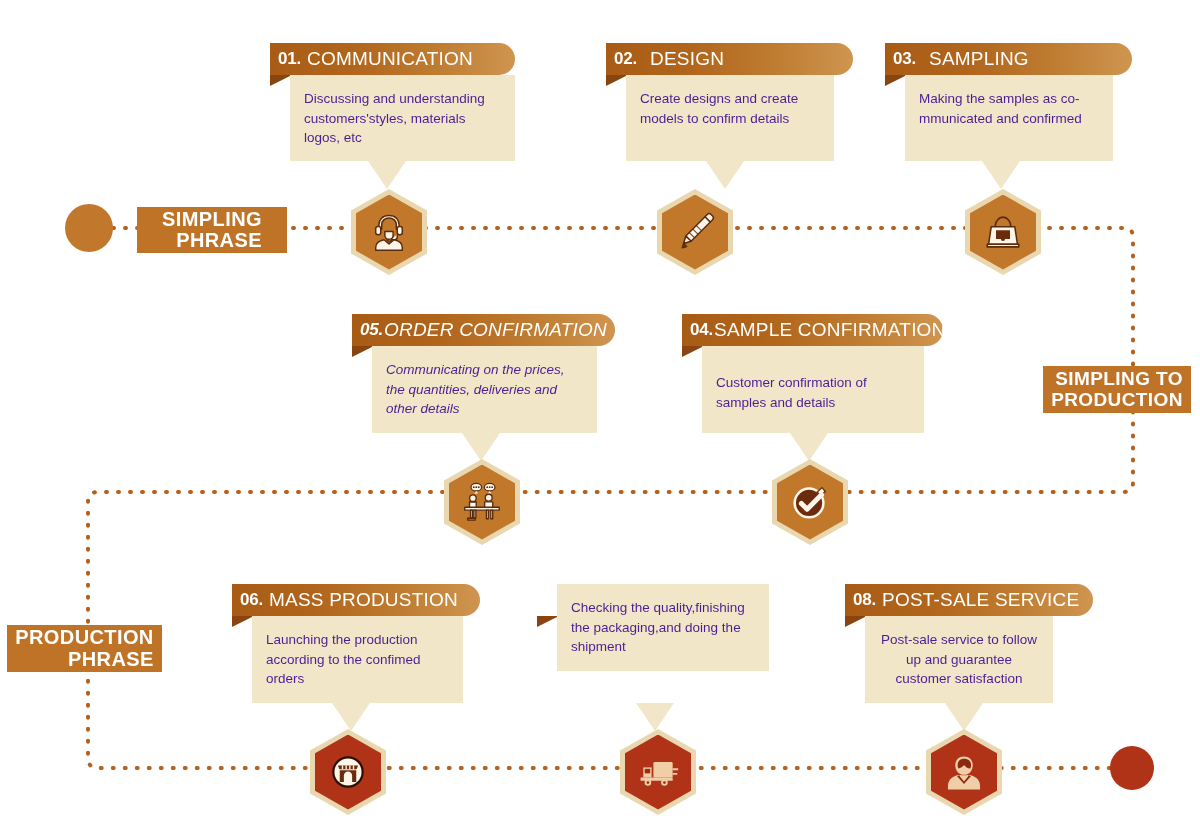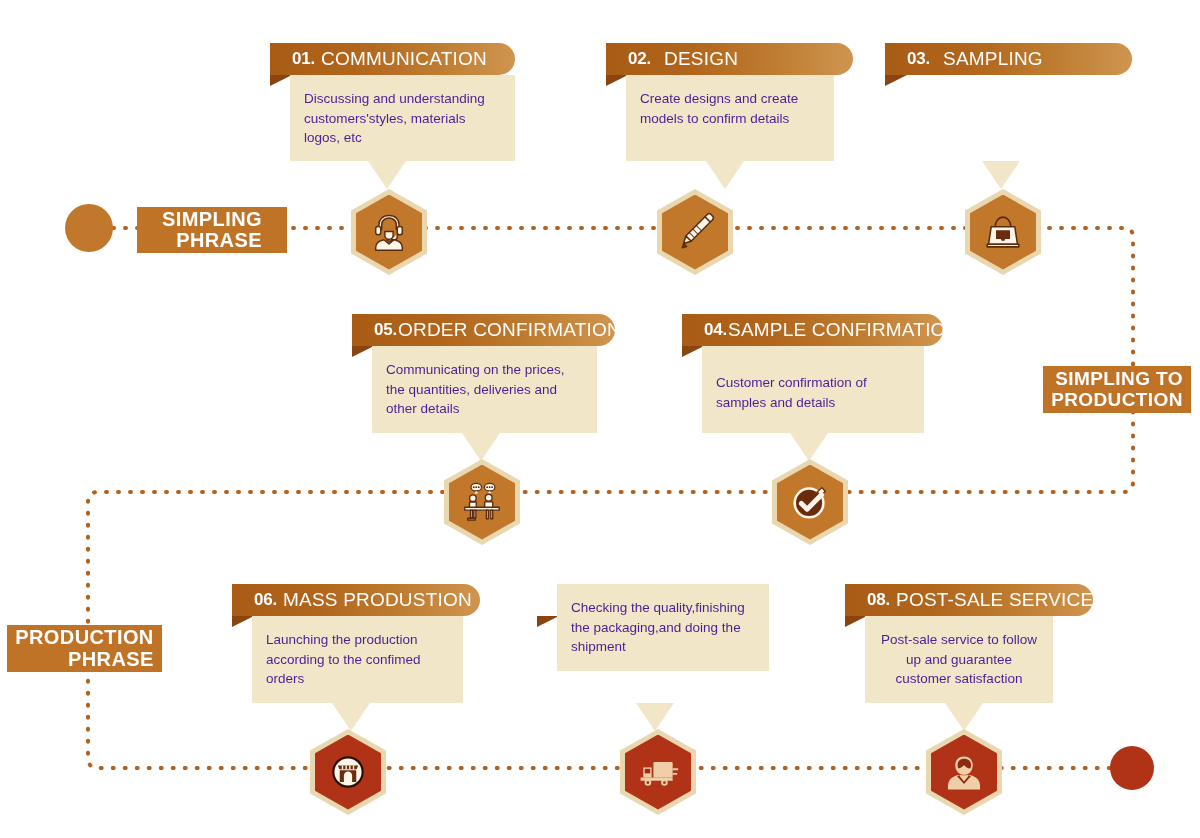--- a/index.html
+++ b/index.html
@@ -60,21 +60,21 @@
 
   
   .card{position:absolute;}
   .card .hdr{
     position:relative;
     height:32px;
     border-radius:0 16px 16px 0;
     background:linear-gradient(90deg,#a85b15 0%,#b1661c 35%,#c07f34 72%,#cf9550 100%);
     color:#ffffff;
     display:flex;align-items:center;
-    padding-left:22px;
+    padding-left:8px;
     box-sizing:border-box;
     white-space:nowrap;
     overflow:hidden;
   }
   .card .hdr .num{
     font-weight:bold;font-size:17px;letter-spacing:-.2px;
   }
   .card .hdr .ttl{
     font-size:19px;font-weight:normal;letter-spacing:.2px;margin-left:6px;
   }
@@ -158,24 +158,25 @@
     <div class="body" style="width:208px;height:86px;">Create designs and create models to confirm details</div>
     <div class="nub" style="left:100px;top:118px;"></div>
   </div>
 
   <div class="card" style="left:885px;top:43px;width:247px;">
     <div class="hdr">
       <span class="num">03.</span>
       <span class="ttl" style="margin-left:13px;">SAMPLING</span>
     </div>
     <div class="tail"></div>
+    <div class="body" style="width:208px;height:86px;">Making the samples as co-mmunicated and confirmed</div>
     <div class="nub" style="left:97px;top:118px;"></div>
   </div>
 
-  <div class="card" style="left:352px;top:314px;width:263px;">
+  <div class="card" style="left:352px;top:314px;width:263px;font-style:italic;">
     <div class="hdr tight">
       <span class="num">05.</span>
       <span class="ttl">ORDER CONFIRMATION</span>
     </div>
     <div class="tail"></div>
     <div class="body" style="width:225px;height:87px;">Communicating on the prices, the quantities, deliveries and other details</div>
     <div class="nub" style="left:110px;top:119px;"></div>
   </div>
 
   <div class="card" style="left:682px;top:314px;width:261px;">

